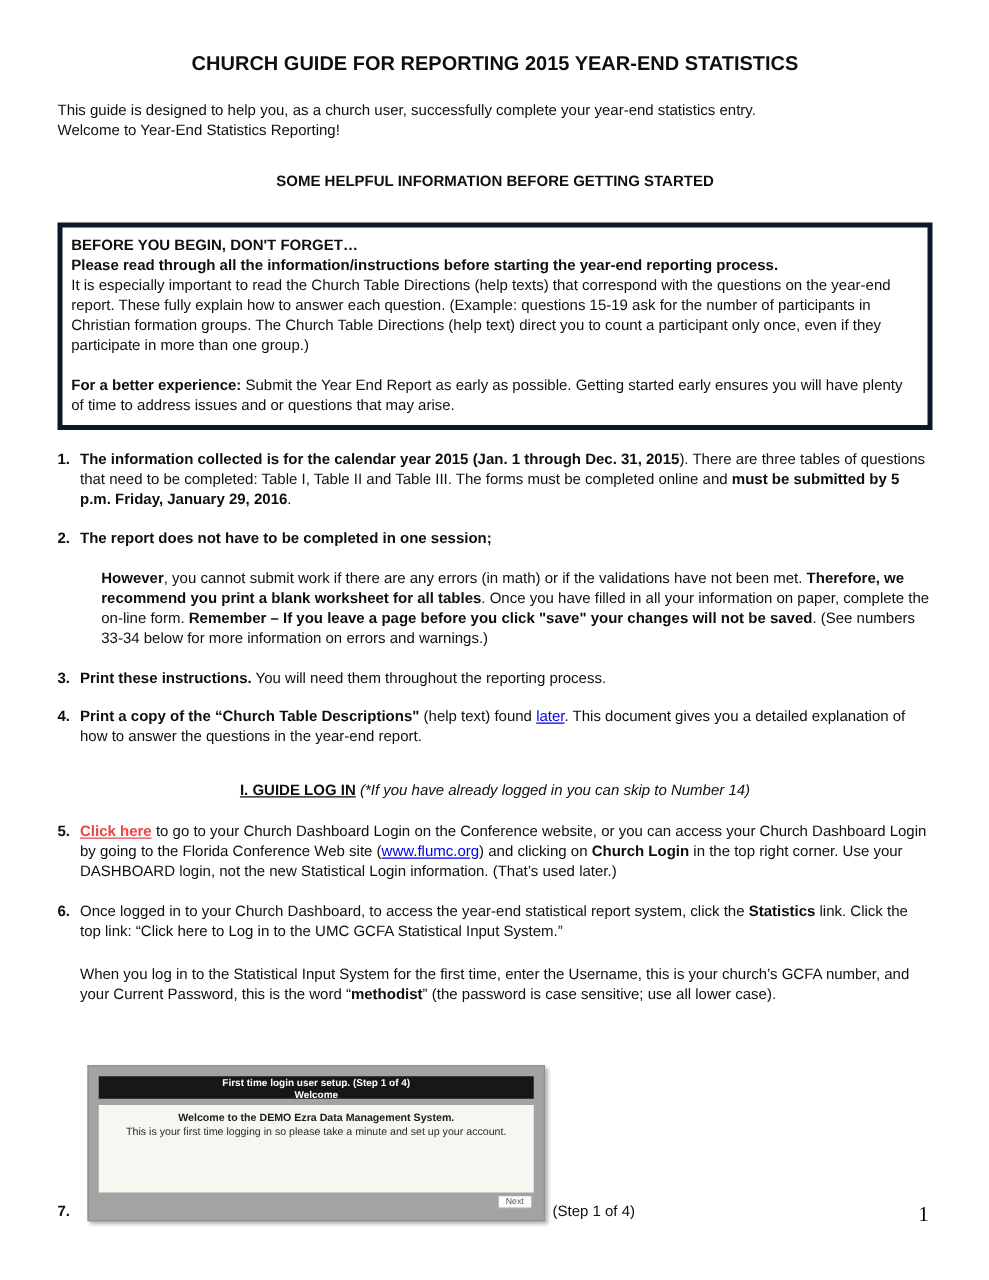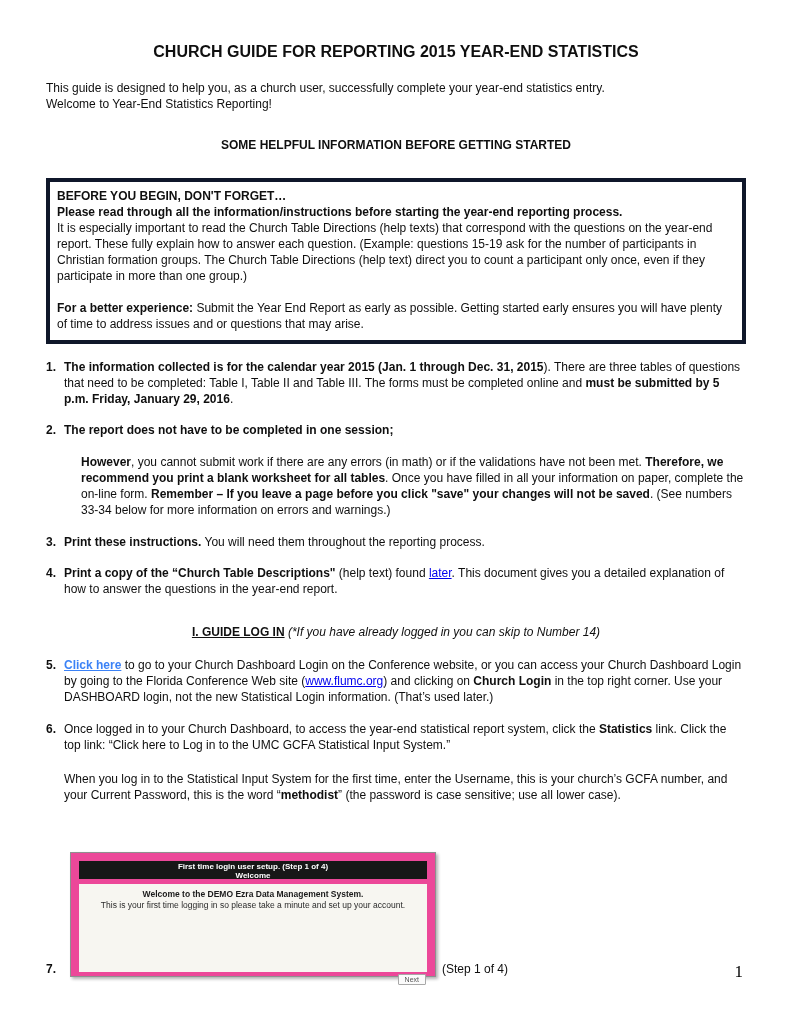--- a/index.html
+++ b/index.html
@@ -6,47 +6,47 @@
   .page{
     width:791px;height:1024px;background:#ffffff;box-sizing:border-box;
     padding:44px 45px 0 46px;position:relative;overflow:hidden;
     font-family:"Liberation Sans","DejaVu Sans",sans-serif;
     font-size:12px;line-height:16px;color:#0f0f0f;
   }
   .b{font-weight:bold;}
   .i{font-style:italic;}
   .u{text-decoration:underline;}
   .link{color:#0000EE;text-decoration:underline;cursor:pointer;}
-  .blink{color:#3b82f6;text-decoration:underline;font-weight:bold;cursor:pointer;}
+  .blink{color:#ef4444;text-decoration:underline;font-weight:bold;cursor:pointer;}
   .title{font-size:16px;font-weight:bold;text-align:center;margin:0 0 20px 0;}
   .intro p{margin:0;}
   .sect{font-weight:bold;text-align:center;margin:25px 0 0 0;}
   .callout{border:4px solid #0f172a;margin-top:25px;padding:6px 10px 8px 7px;}
   .callout p{margin:0;}
   .callout .gap{height:16px;}
   .item{display:flex;}
   .num{flex:none;width:18px;font-weight:bold;}
   .numw{flex:none;width:24px;font-weight:bold;}
   .ibody{flex:1;}
   .m15{margin-top:15px;} .m16{margin-top:16px;} .m17{margin-top:17px;} .m49{margin-top:49px;}
   .subnote{margin-left:17px;margin-top:16px;}
   .subnote2{margin-top:18px;}
   .login-head{text-align:center;margin-top:27px;}
   
   .shot{
     width:366px;height:125px;box-sizing:border-box;flex:none;
-    background:#ec4899;border:1px solid #8f8f8f;padding:8px;
+    background:#a3a3a3;border:1px solid #8f8f8f;padding:8px;
     box-shadow:2px 2px 3px rgba(0,0,0,0.30);
   }
   .shot-header{
     background:#171717;color:#ffffff;text-align:center;
     font-size:8px;line-height:9px;font-weight:bold;padding:1px 0;height:18px;box-sizing:border-box;
   }
   .shot-body{
-    background:#f7f6f1;margin-top:5px;height:88px;box-sizing:border-box;
+    background:#f7f6f1;margin-top:5px;height:70px;box-sizing:border-box;
     text-align:center;padding-top:5px;font-size:8.5px;line-height:11px;color:#2a2a2a;
   }
   .shot-body .bb{font-weight:bold;color:#1a1a1a;}
   .shot-footer{position:relative;height:14px;}
   .next-btn{
     position:absolute;right:1px;bottom:1px;
     font-size:7px;line-height:9px;padding:0 6px;color:#555;
     background:#fbfbfb;border:1px solid #a8a8a8;border-radius:1px;
   }
   .caption{margin-left:6px;white-space:nowrap;}

